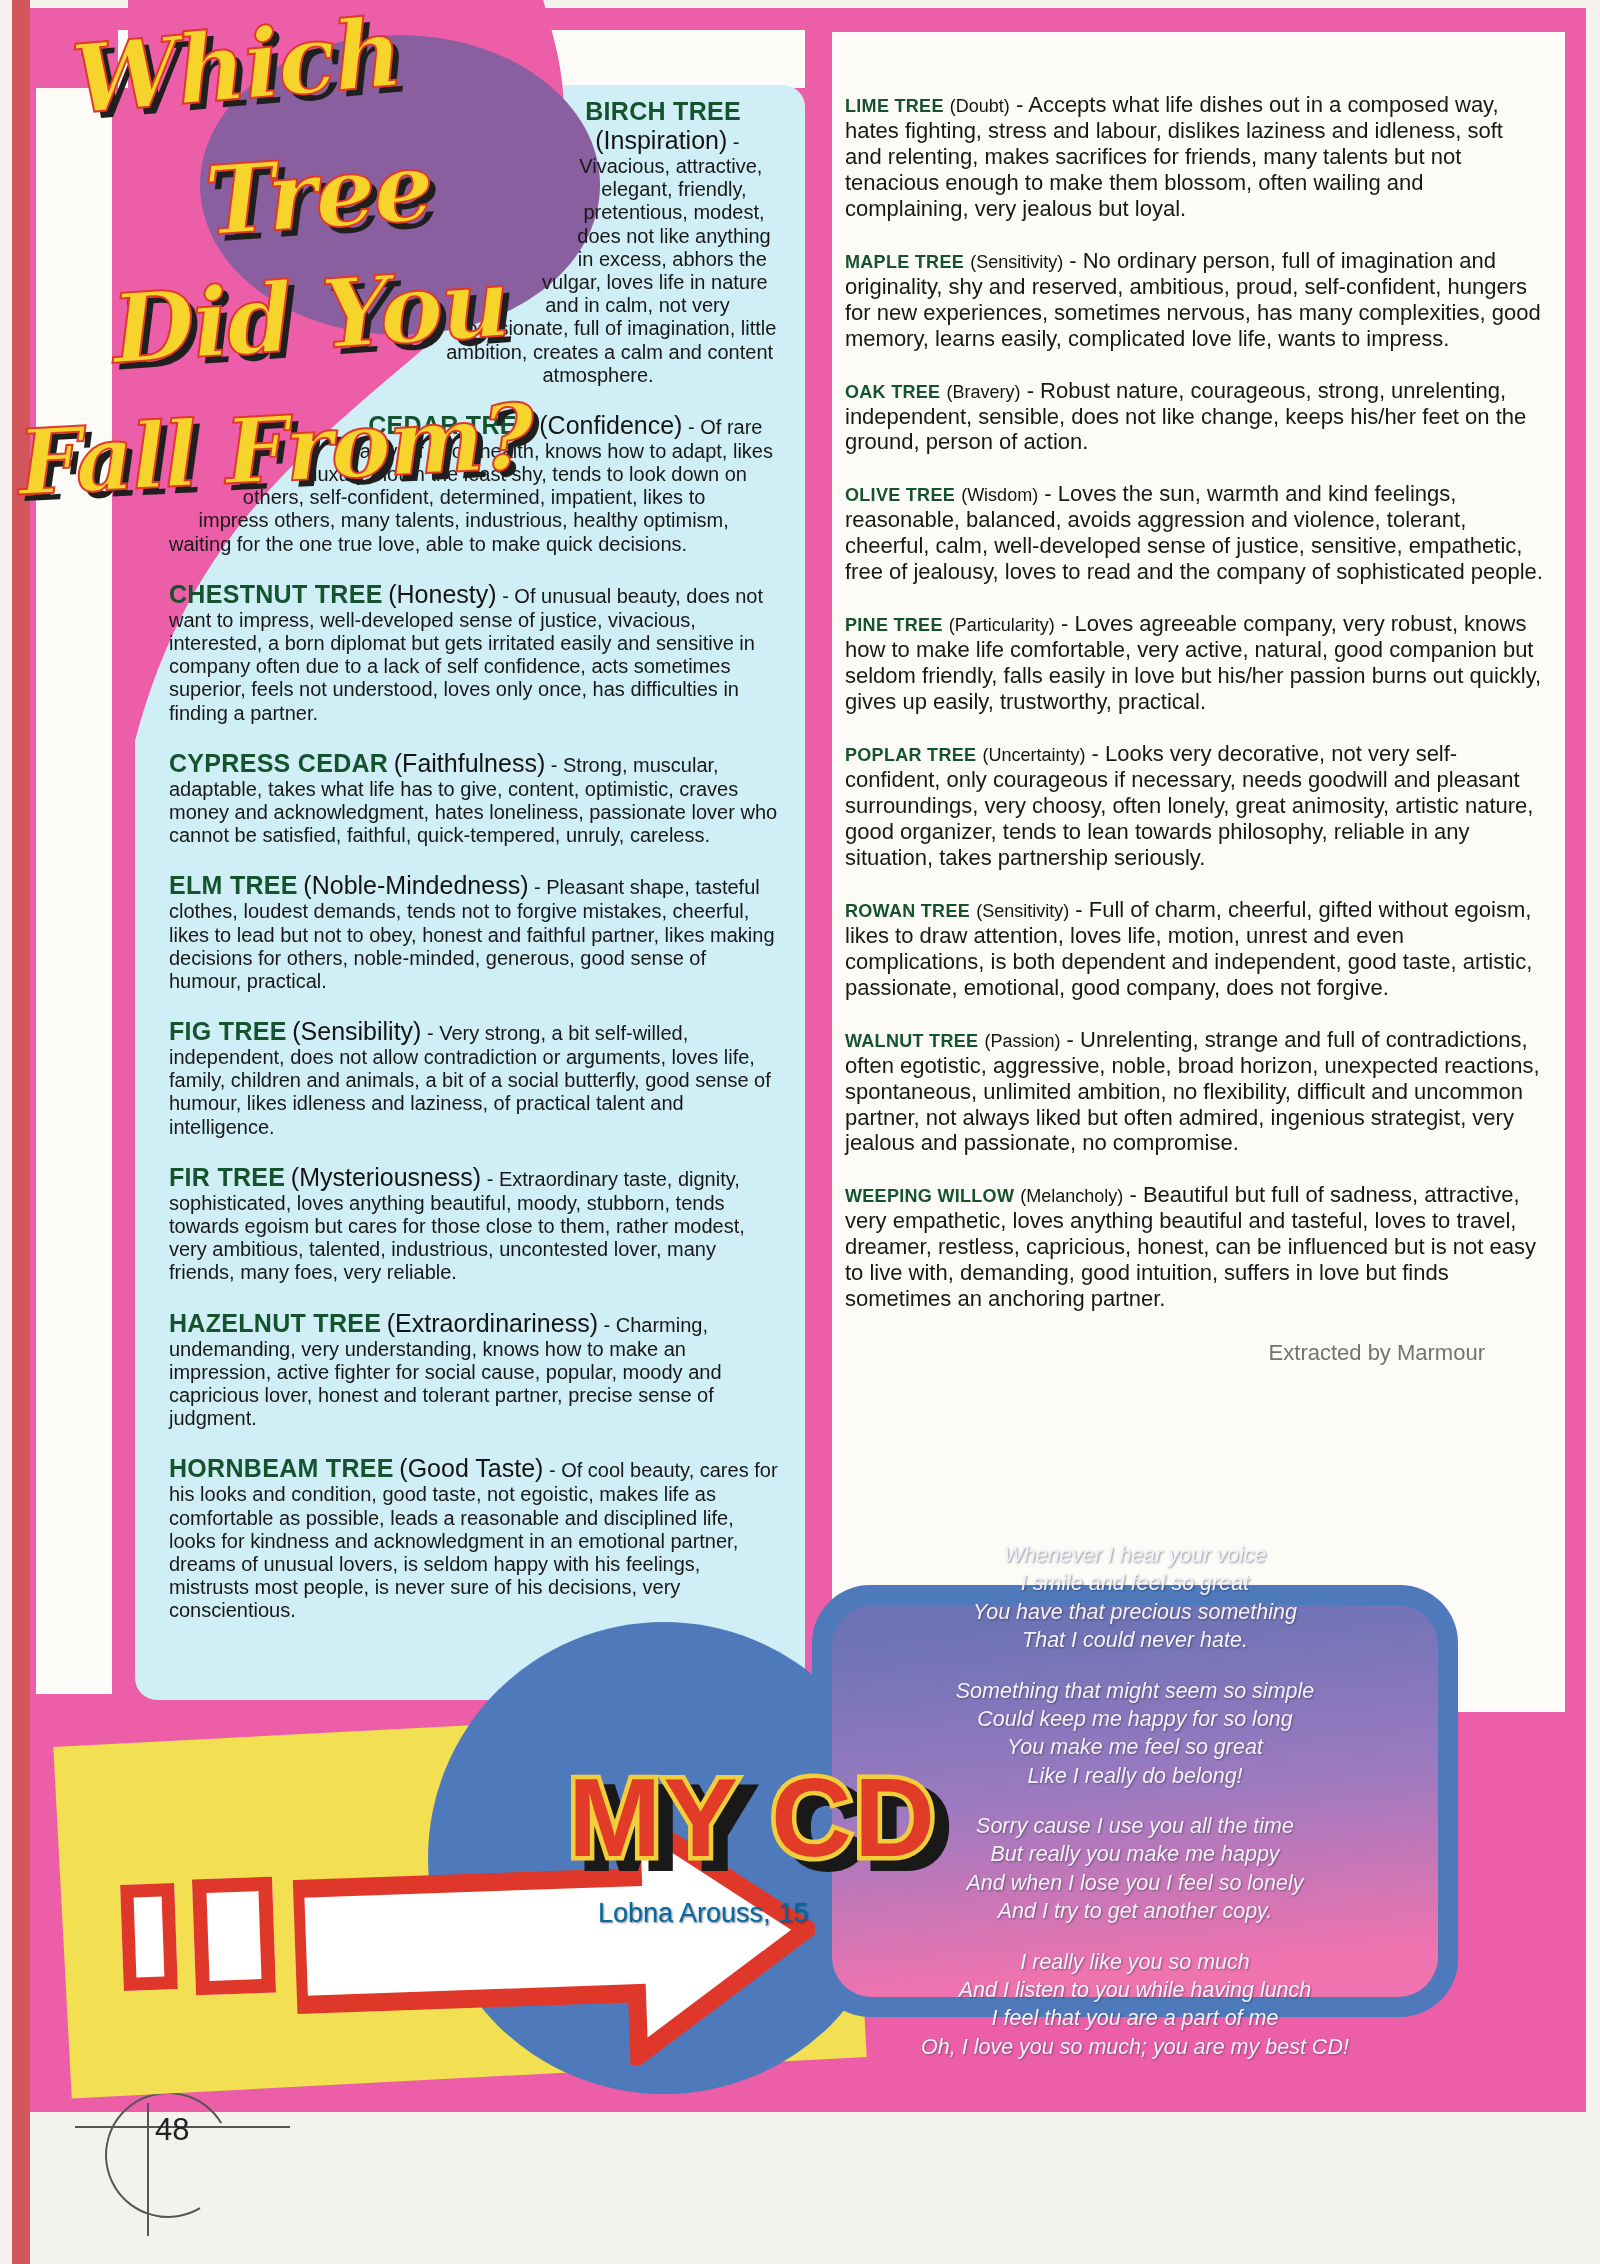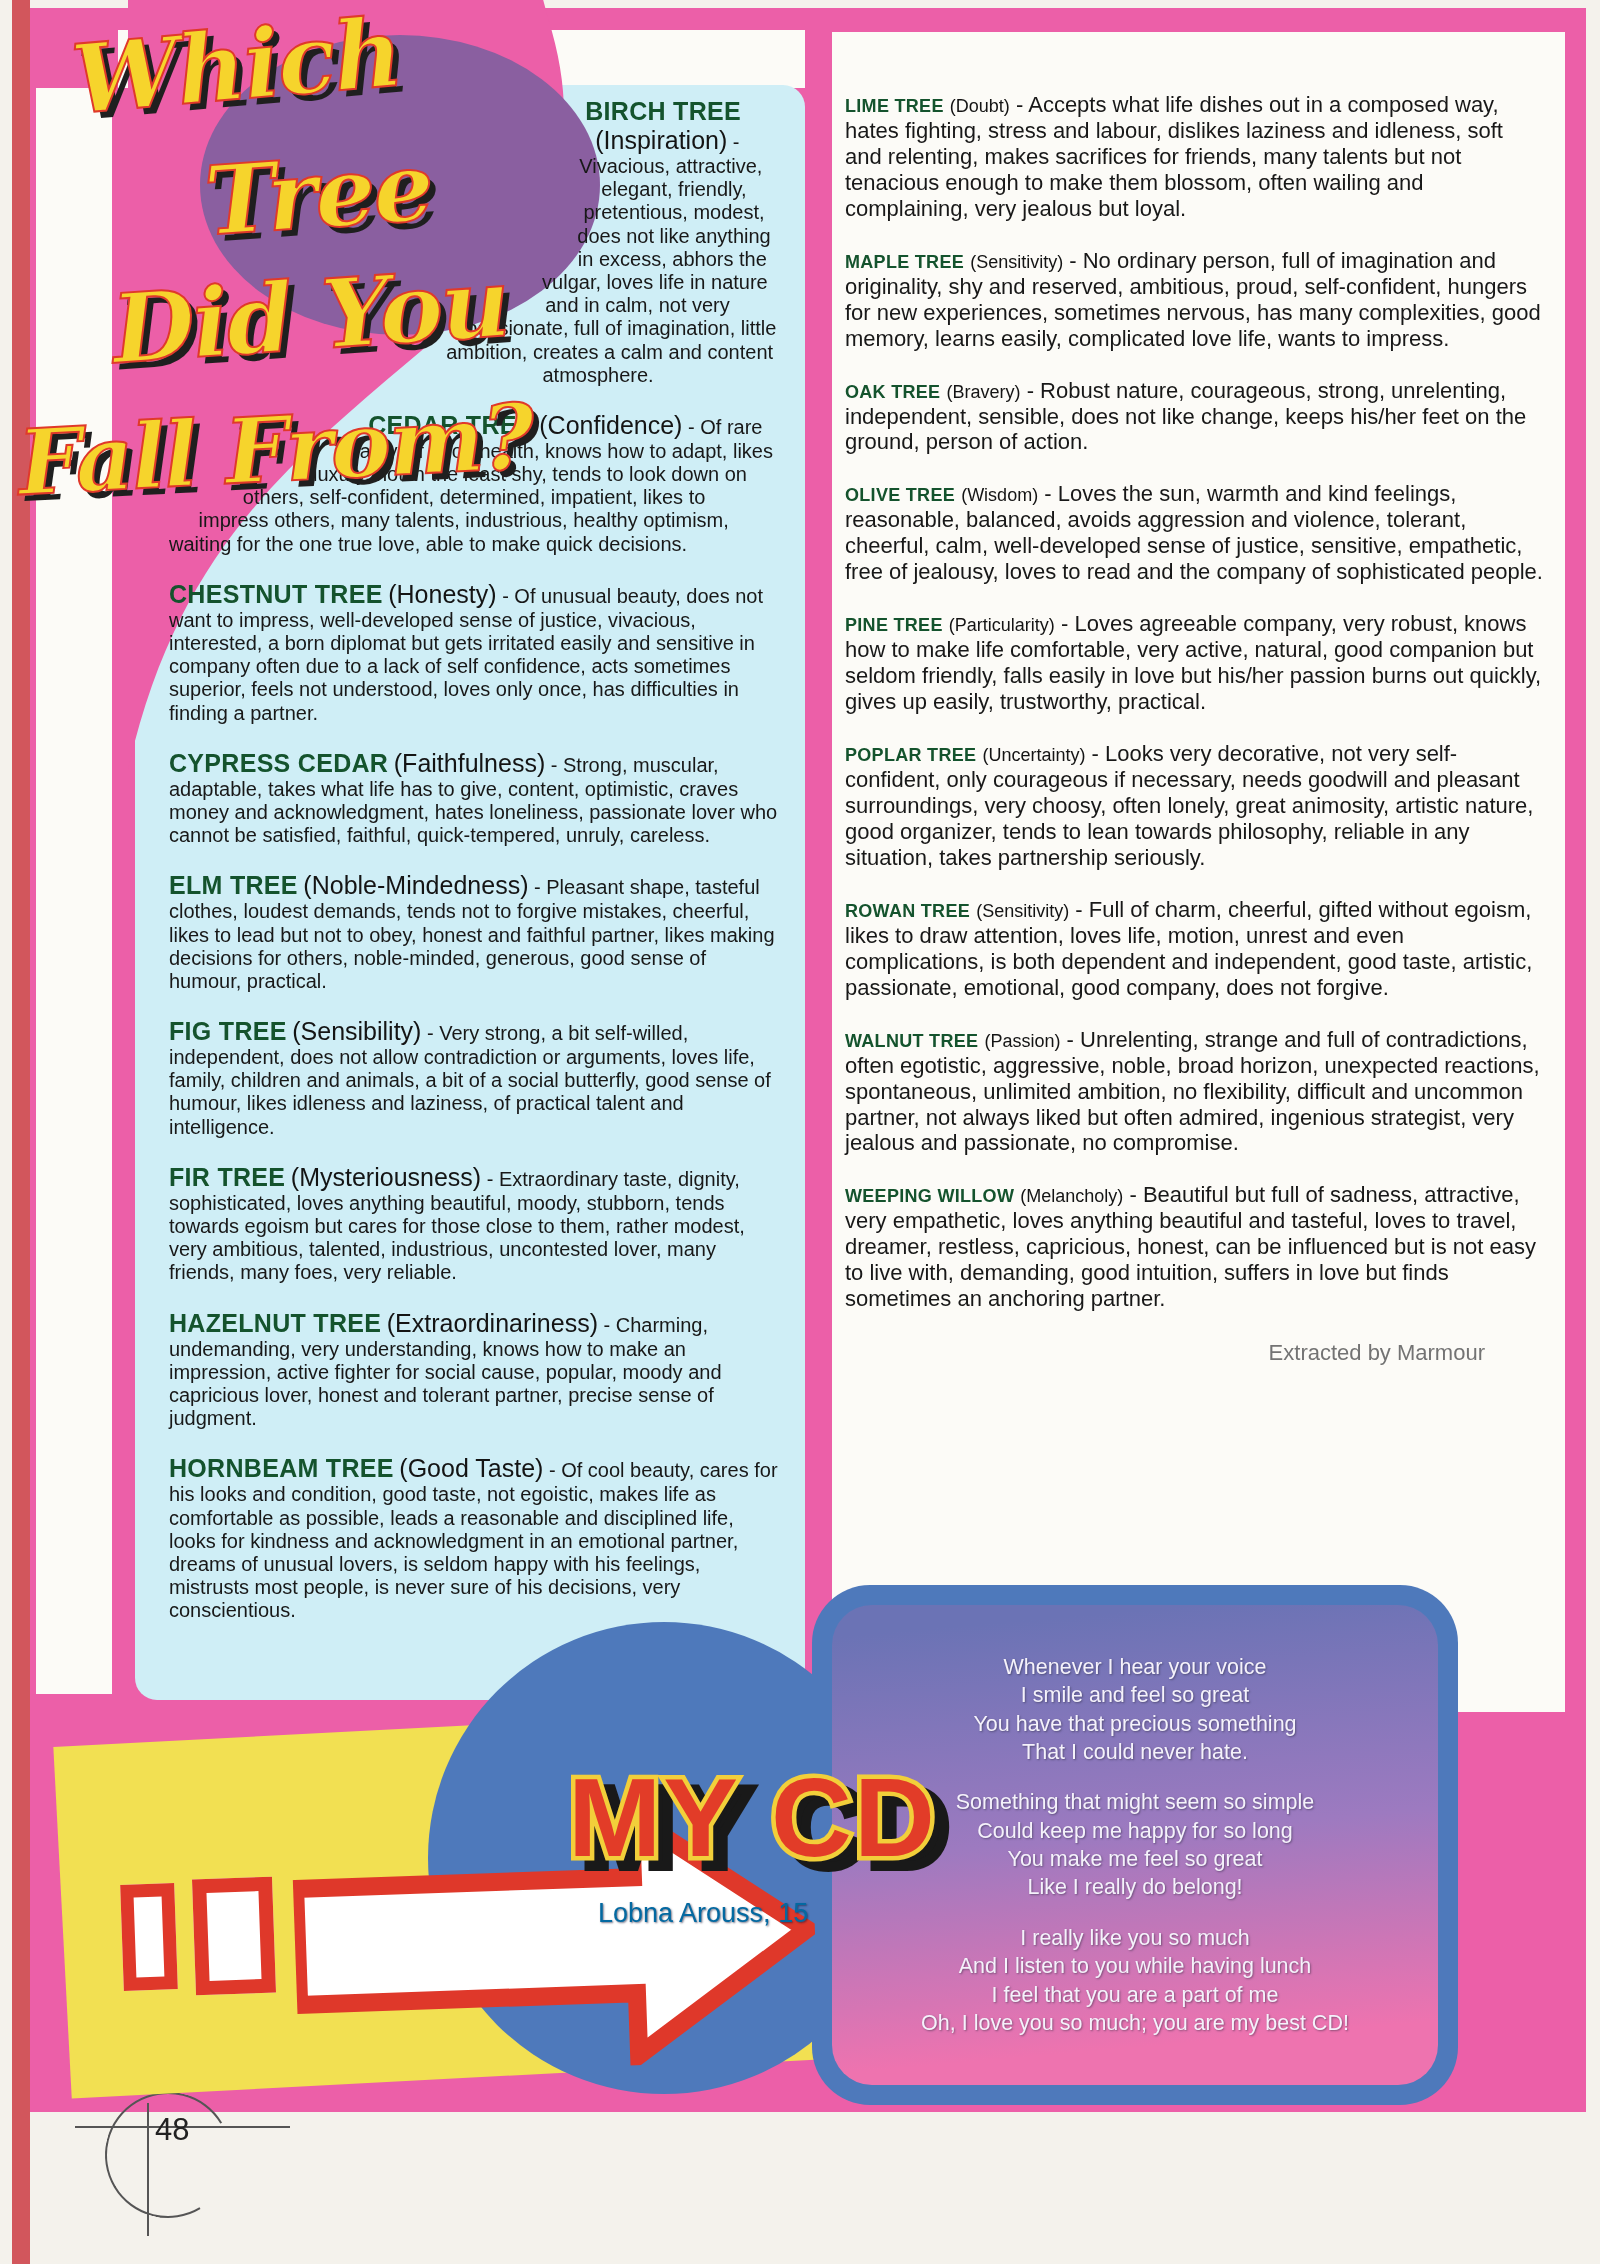--- a/index.html
+++ b/index.html
@@ -37,21 +37,21 @@
   .entry .tname{color:#14532d;font-weight:bold;font-size:25px;letter-spacing:.3px;}
   .entry .trait{color:#141414;font-weight:normal;font-size:25px;}
   .entry.center{text-align:center;}
   .col-right{left:845px;top:92px;width:700px;z-index:3;}
   .col-right .entry{font-size:22px;line-height:1.18;margin-bottom:26px;}
   .col-right .entry .tname,.col-right .entry .trait{font-size:18px;}
   .credit{text-align:right;padding-right:60px;font-size:22px;color:#737373;margin-top:28px;}
   
   .yellow-panel{left:62px;top:1726px;width:796px;height:352px;background:#f2e052;transform:rotate(-3deg);z-index:2;}
   .blue-circle{left:428px;top:1622px;width:472px;height:472px;border-radius:50%;background:#4e79bb;z-index:3;}
-  .poem-box{left:812px;top:1585px;width:646px;height:520px;background:#4e79bb;border-radius:58px;z-index:4;}
+  .poem-box{left:812px;top:1585px;width:646px;height:432px;background:#4e79bb;border-radius:58px;z-index:4;font-style:italic;}
   .poem-inner{position:absolute;left:20px;top:20px;right:20px;bottom:20px;border-radius:40px;
     background:linear-gradient(175deg,#6b73b5 6%,#9d7ac0 48%,#ee73af 88%);
     display:flex;flex-direction:column;justify-content:center;
     text-align:center;color:#f5f2fb;font-size:21.5px;line-height:1.32;
     text-shadow:1px 1px 2px rgba(40,40,60,.5);box-sizing:border-box;padding:6px 28px;}
   .stanza{margin:11px 0;}
   .pause-bar{background:#fff;border:13px solid #df382a;transform:rotate(-2deg);z-index:5;}
   .bar1{left:122px;top:1884px;width:28px;height:80px;}
   .bar2{left:194px;top:1878px;width:52px;height:88px;border-width:14px;}
   .arrow-svg{left:295px;top:1808px;width:520px;height:260px;transform:rotate(-2deg);z-index:5;}
@@ -137,20 +137,26 @@
         <div>You have that precious something</div>
         <div>That I could never hate.</div>
       </div>
       <div class="stanza">
         <div>Something that might seem so simple</div>
         <div>Could keep me happy for so long</div>
         <div>You make me feel so great</div>
         <div>Like I really do belong!</div>
       </div>
       <div class="stanza">
+        <div>Sorry cause I use you all the time</div>
+        <div>But really you make me happy</div>
+        <div>And when I lose you I feel so lonely</div>
+        <div>And I try to get another copy.</div>
+      </div>
+      <div class="stanza">
         <div>I really like you so much</div>
         <div>And I listen to you while having lunch</div>
         <div>I feel that you are a part of me</div>
         <div>Oh, I love you so much; you are my best CD!</div>
       </div>
     </div>
 </div>
 
 <div class="abs pause-bar bar1"></div>
 <div class="abs pause-bar bar2"></div>

